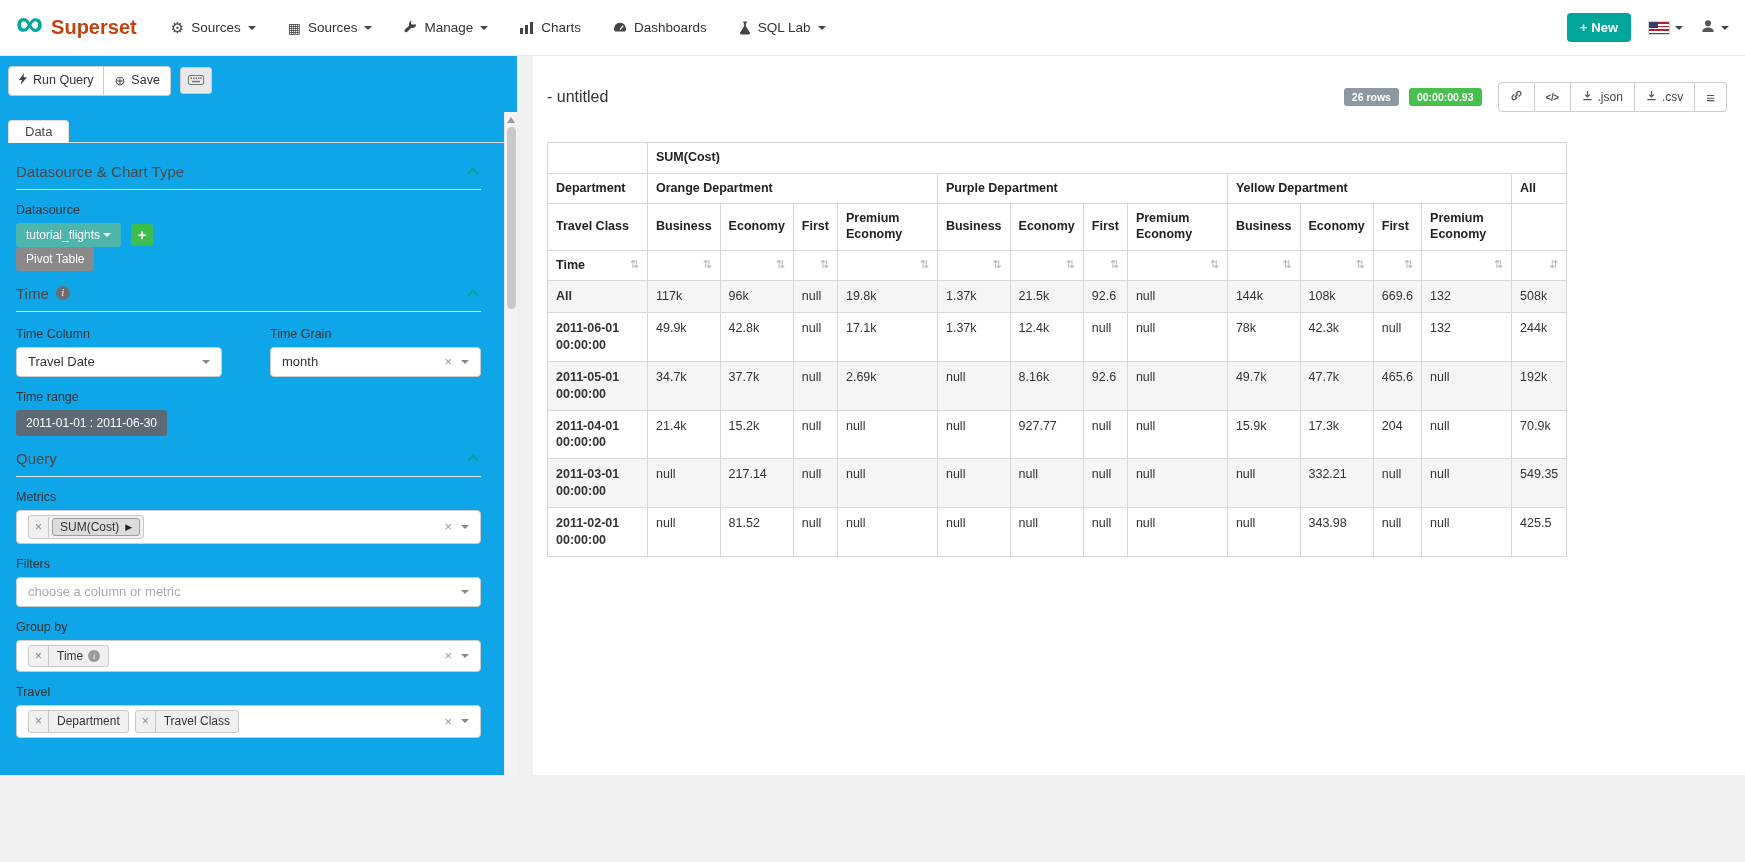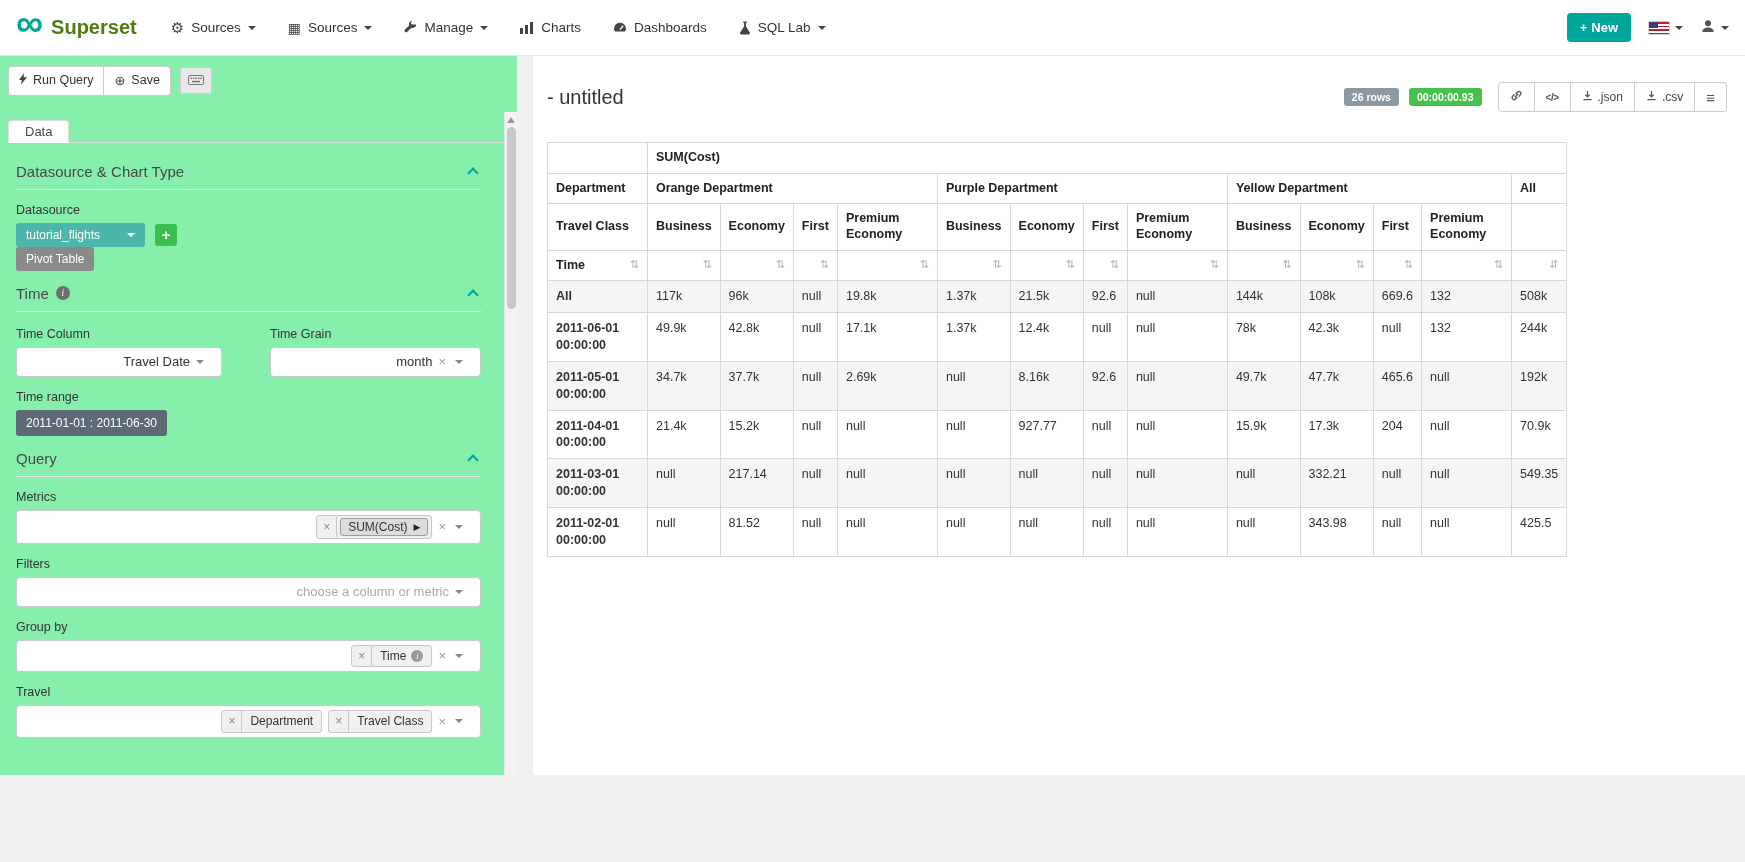--- a/index.html
+++ b/index.html
@@ -4,38 +4,38 @@
 <style>
   *{margin:0;padding:0;box-sizing:border-box;}
   html,body{width:1745px;height:862px;overflow:hidden;background:#f0f0f0;
     font-family:"Liberation Sans","DejaVu Sans",sans-serif;color:#333;}
 
   
   .navbar{height:56px;background:#fff;display:flex;align-items:center;padding:0 16px;
     border-bottom:1px solid #e7e7e7;}
   .brand{display:flex;align-items:center;gap:8px;margin-right:34px;cursor:pointer;}
   .logo{font-size:38px;font-weight:bold;color:#00a699;line-height:22px;margin-top:-10px;}
-  .brand-name{font-size:20px;font-weight:bold;color:#4d7c0f;}
+  .brand-name{font-size:20px;font-weight:bold;color:#c2410c;}
   .nav-items{display:flex;align-items:center;gap:32px;flex:1;}
   .nav-item{display:flex;align-items:center;gap:7px;font-size:13.5px;color:#333;cursor:pointer;white-space:nowrap;}
   .nav-icon{display:inline-flex;align-items:center;color:#444;font-size:15px;line-height:1;}
   .caret{display:inline-block;width:0;height:0;border-left:4px solid transparent;
     border-right:4px solid transparent;border-top:4.5px solid #444;}
   .nav-right{display:flex;align-items:center;gap:18px;}
   .new-btn{background:#00a699;color:#fff;border:none;border-radius:4px;padding:7px 13px;
     font-size:13px;font-weight:bold;display:flex;align-items:center;gap:4px;cursor:pointer;}
   .menu-chip{display:flex;align-items:center;gap:6px;cursor:pointer;}
   .flag{width:20px;height:12px;position:relative;
     background:repeating-linear-gradient(180deg,#b22234 0 1.8px,#fff 1.8px 3.6px);
     outline:1px solid #d0d0d0;}
   .flag::after{content:"";position:absolute;top:0;left:0;width:9px;height:6px;background:#3c3b6e;}
 
   
   .content{display:flex;height:719px;}
-  .left-panel{width:517px;background:#86efac;position:relative;padding:10px 0 0 8px;}
+  .left-panel{width:517px;background:#0ea5e9;position:relative;padding:10px 0 0 8px;}
   .main{flex:1;background:#fff;margin-left:16px;padding:26px 18px 0 14px;overflow:hidden;}
 
   
   .query-toolbar{display:flex;align-items:center;gap:9px;}
   .btn-group{display:inline-flex;}
   .tbtn{background:#fff;border:1px solid #ccc;padding:6px 10px;font-size:12.5px;color:#333;
     display:inline-flex;align-items:center;gap:6px;cursor:pointer;line-height:1.1;}
   .btn-group .tbtn:first-child{border-radius:4px 0 0 4px;}
   .btn-group .tbtn:last-child{border-radius:0 4px 4px 0;border-left:none;}
   .kbd-btn{background:#e9e9e9;border:1px solid #ccc;border-radius:3px;padding:5px 7px;
@@ -52,35 +52,35 @@
   .section{margin-bottom:14px;}
   .section-header{display:flex;justify-content:space-between;align-items:center;cursor:pointer;gap:20px;}
   .section-title{font-size:15px;color:#484848;display:flex;align-items:center;gap:7px;}
   .chev{width:8px;height:8px;border:solid #00a699;border-width:2.5px 2.5px 0 0;
     transform:rotate(-45deg);margin:4px 4px 0 0;}
   .rule{border-top:1px solid #e5e5e5;margin:9px 0 2px;}
   .field-label{font-size:12.5px;color:#333;margin:13px 0 6px;}
   .row{display:flex;align-items:center;}
 
   .ds-btn{background:#4cb6ac;color:#fff;font-size:12px;padding:5px 10px;border:none;
-    border-radius:3px;display:inline-flex;align-items:center;gap:27px;cursor:pointer;}
+    border-radius:3px;display:inline-flex;align-items:center;gap:3px;cursor:pointer;}
   .ds-btn .caret{border-top-color:#fff;}
   .add-ds{width:22px;height:22px;background:#3cbe4e;color:#fff;border:none;border-radius:3px;
     font-size:15px;font-weight:bold;margin-left:10px;cursor:pointer;line-height:1;}
   .viz-btn{background:#8a8a8a;color:#fff;font-size:12px;padding:5px 10px;border:none;
     border-radius:3px;cursor:pointer;}
   .time-range-btn{background:#5d6a75;color:#fff;font-size:12px;padding:6px 10px;border:none;
     border-radius:3px;cursor:pointer;}
 
   .two-col{display:flex;gap:48px;}
   .two-col .col1{width:206px;}
   .two-col .col2{flex:1;}
 
   .select{border:1px solid #ccc;border-radius:4px;min-height:30px;display:flex;
-    align-items:center;justify-content:flex-end;padding:2px 17px;background:#fff;
+    align-items:center;justify-content:space-between;padding:2px 11px;background:#fff;
     cursor:pointer;gap:6px;}
   .sel-value{font-size:13px;color:#333;}
   .placeholder{font-size:13px;color:#aaa;}
   .sel-right{display:flex;align-items:center;gap:9px;}
   .clear-x{font-size:13px;color:#999;line-height:1;}
   .select .caret{border-top-color:#888;}
 
   .tags{display:flex;gap:6px;align-items:center;flex-wrap:wrap;padding:2px 0;}
   .tag{display:inline-flex;align-items:center;background:#f0f0f0;border:1px solid #c9c9c9;
     border-radius:3px;font-size:12px;color:#333;overflow:hidden;}
@@ -97,21 +97,21 @@
 
   
   .panel-scrollbar{position:absolute;top:56px;right:0;width:13px;bottom:0;background:#f3f3f3;
     border-left:1px solid #e6e6e6;}
   .sb-up{width:0;height:0;border-left:4px solid transparent;border-right:4px solid transparent;
     border-bottom:6px solid #999;margin:5px auto 4px;}
   .sb-thumb{width:9px;margin:0 auto;height:182px;background:#c9c9c9;border-radius:5px;}
 
   
   .main-header{display:flex;justify-content:space-between;align-items:center;}
-  .chart-title{font-size:20px;font-weight:normal;color:#333;}
+  .chart-title{font-size:16px;font-weight:normal;color:#333;}
   .header-right{display:flex;align-items:center;gap:10px;}
   .badge{font-size:10.5px;font-weight:bold;color:#fff;border-radius:3px;padding:3px 8px;white-space:nowrap;}
   .badge.rows{background:#8c98a2;}
   .badge.timer{background:#47c04c;}
   .export-group{display:inline-flex;margin-left:6px;}
   .ebtn{background:#fff;border:1px solid #ccc;border-left:none;height:30px;padding:0 11px;
     display:inline-flex;align-items:center;gap:5px;font-size:12px;color:#444;cursor:pointer;}
   .ebtn:first-child{border-left:1px solid #ccc;border-radius:4px 0 0 4px;}
   .ebtn:last-child{border-radius:0 4px 4px 0;}
   .code-txt{font-size:10px;font-weight:bold;color:#555;letter-spacing:-0.5px;}

